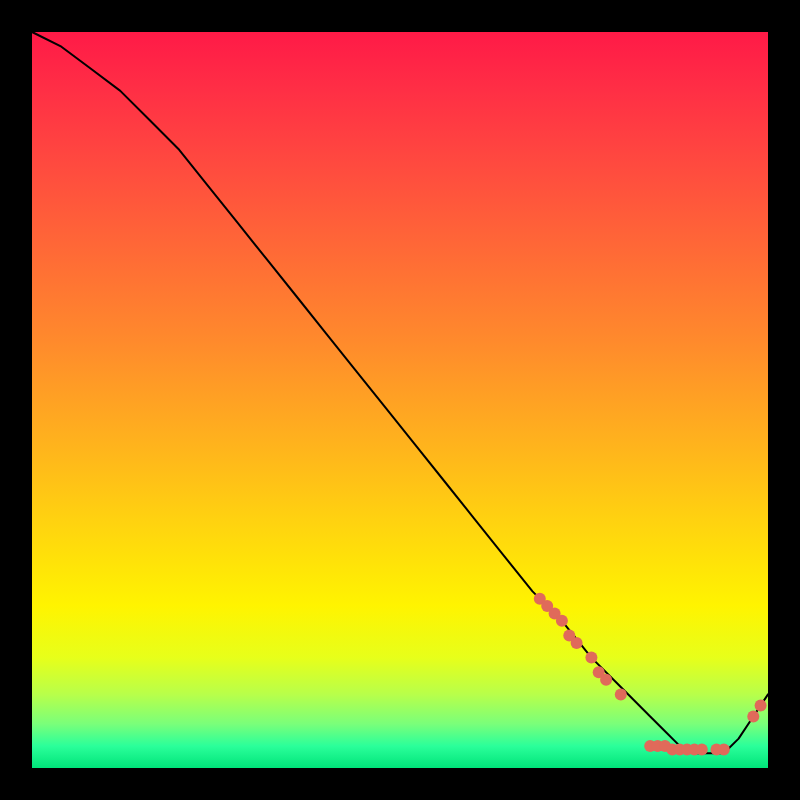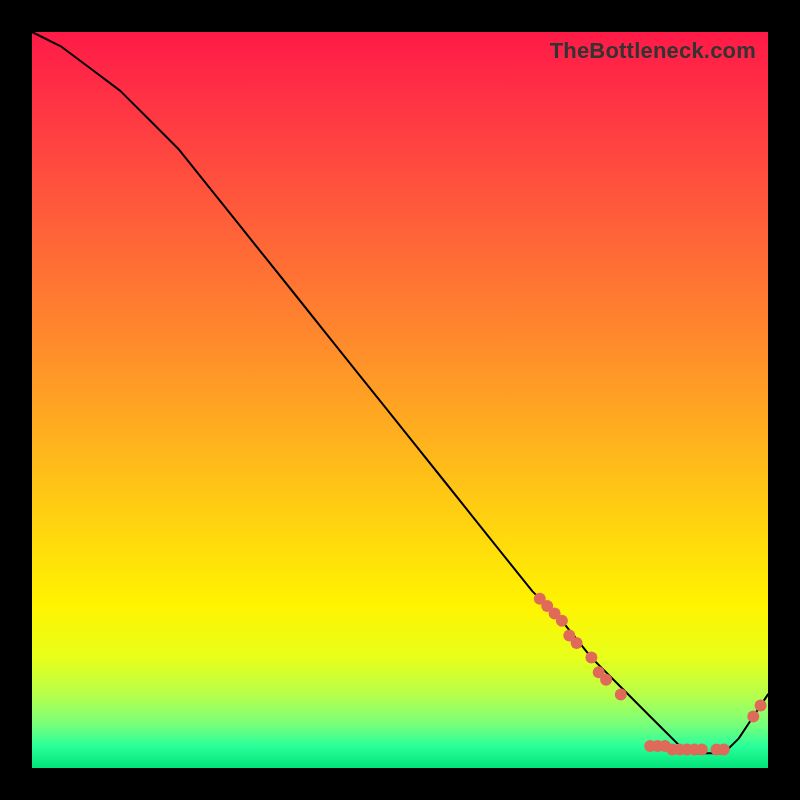--- a/index.html
+++ b/index.html
@@ -68,21 +68,20 @@
     fill: #e06a5a;
     stroke: none;
   }
 </style>
 </head>
 <body>
 
 <div class="frame">
   <div class="plot">
 
-    <div class="watermark">TheBottleneck.com</div>
 
     <svg class="curve" viewBox="0 0 736 736" preserveAspectRatio="none">
       <path id="curve-path" class="line" d="M0.0 0.0 L29.4 14.7 L58.9 36.8 L88.3 58.9 L117.8 88.3 L147.2 117.8 L176.6 154.6 L206.1 191.4 L235.5 228.2 L265.0 265.0 L294.4 301.8 L323.8 338.6 L353.3 375.4 L382.7 412.2 L412.2 449.0 L441.6 485.8 L471.0 522.6 L500.5 559.4 L529.9 588.8 L559.4 625.6 L588.8 655.0 L603.5 669.8 L618.2 684.5 L633.0 699.2 L647.7 713.9 L662.4 721.3 L677.1 721.3 L691.8 721.3 L706.6 706.6 L721.3 684.5 L736.0 662.4"></path>
       <g id="dots">
           <circle cx="507.8" cy="566.7" r="6" class="dot" fill="#e06a5a"></circle>
           <circle cx="515.2" cy="574.1" r="6" class="dot" fill="#e06a5a"></circle>
           <circle cx="522.6" cy="581.4" r="6" class="dot" fill="#e06a5a"></circle>
           <circle cx="529.9" cy="588.8" r="6" class="dot" fill="#e06a5a"></circle>
           <circle cx="537.3" cy="603.5" r="6" class="dot" fill="#e06a5a"></circle>
           <circle cx="544.6" cy="610.9" r="6" class="dot" fill="#e06a5a"></circle>

